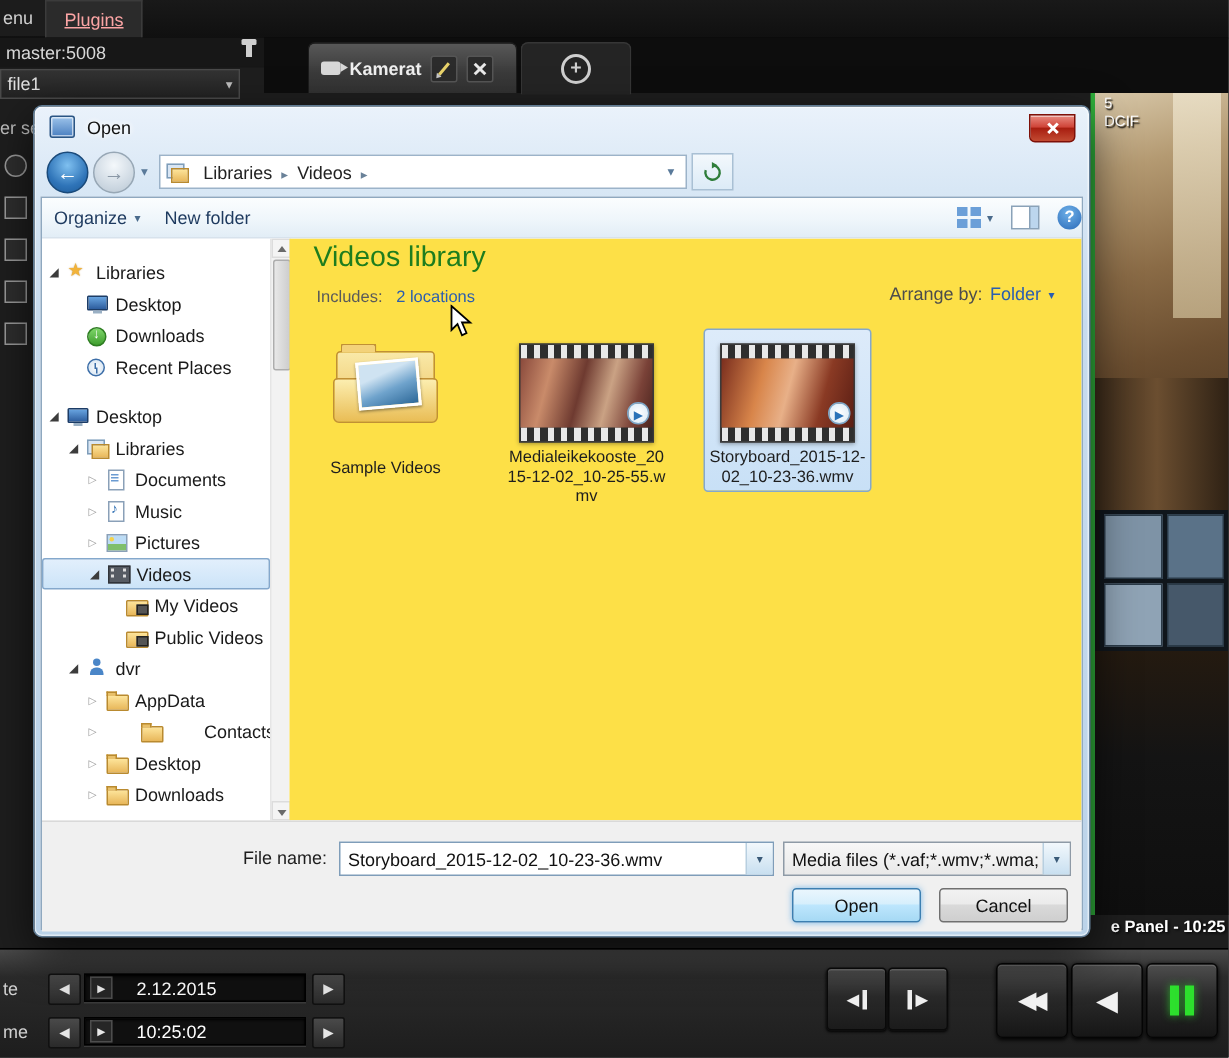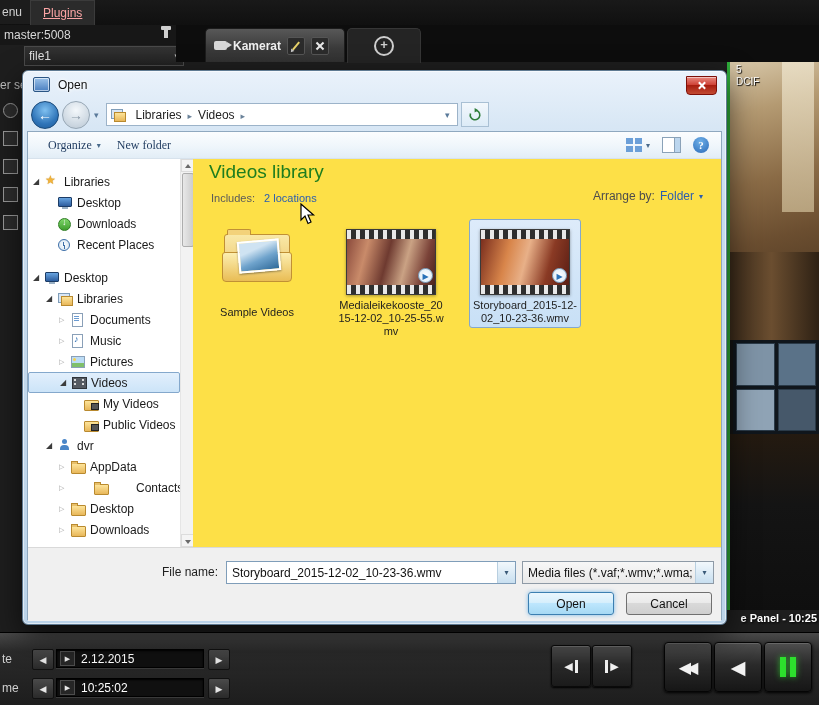--- a/index.html
+++ b/index.html
@@ -7,21 +7,21 @@
          font-family:"Liberation Sans","DejaVu Sans",sans-serif;font-size:12px;}
   .abs{position:absolute;}
 
   
   .topbar{left:0;top:0;width:819px;height:25px;background:linear-gradient(#191919,#101010);border-bottom:1px solid #000;}
   .menutab{left:0;top:0;height:24px;padding:0 8px 0 2px;color:#cfcfcf;line-height:24px;background:#1c1c1c;}
   .pluginstab{left:30px;top:0;height:24px;padding:0 12px;color:#fca5a5;line-height:24px;background:#2b2b2b;border:1px solid #3b3b3b;border-bottom:none;text-decoration:underline;}
   .serverbar{left:0;top:25px;width:176px;height:20px;background:#171717;color:#d8d8d8;line-height:20px;padding-left:4px;box-sizing:border-box;}
   .pin-icon{position:absolute;right:8px;top:4px;width:4px;height:9px;background:#cfcfcf;}
   .pin-icon::before{content:"";position:absolute;left:-3px;top:-3px;width:10px;height:4px;background:#cfcfcf;border-radius:1px;}
-  .profilebar{left:0;top:46px;width:160px;height:20px;background:linear-gradient(#333,#222);border:1px solid #4a4a4a;box-sizing:border-box;color:#e0e0e0;line-height:18px;padding:0 4px;display:flex;margin-left:24px;}
+  .profilebar{left:0;top:46px;width:160px;height:20px;background:linear-gradient(#333,#222);border:1px solid #4a4a4a;box-sizing:border-box;color:#e0e0e0;line-height:18px;padding:0 4px;display:flex;}
   .profilebar .dd{margin-left:auto;color:#bdbdbd;font-size:9px;}
   .tabstrip{left:176px;top:25px;width:643px;height:37px;background:#0d0d0d;}
   .camtab{left:205px;top:28px;width:140px;height:34px;background:linear-gradient(#585858,#3a3a3a 60%,#323232);border:1px solid #1c1c1c;border-bottom:none;border-radius:5px 5px 0 0;display:flex;align-items:center;gap:6px;padding:0 8px;box-sizing:border-box;color:#efefef;font-weight:bold;}
   .cam-glyph{width:13px;height:9px;background:#d8d8d8;border-radius:2px;position:relative;flex:0 0 auto;}
   .cam-glyph::after{content:"";position:absolute;right:-5px;top:1px;border-left:5px solid #d8d8d8;border-top:3px solid transparent;border-bottom:3px solid transparent;}
   .tab-mini{width:16px;height:16px;background:#2b2b2b;border:1px solid #555;border-radius:2px;display:flex;align-items:center;justify-content:center;flex:0 0 auto;position:relative;}
   .pencil{width:2px;height:10px;background:#e8d26a;transform:rotate(40deg);position:relative;}
   .pencil::after{content:"";position:absolute;bottom:-3px;left:-1px;border-left:2px solid transparent;border-right:2px solid transparent;border-top:3px solid #c8c8c8;}
   .xmark{position:relative;width:10px;height:10px;}
   .xmark::before,.xmark::after{content:"";position:absolute;left:4px;top:0;width:2px;height:10px;background:#e8e8e8;}
@@ -41,21 +41,21 @@
   .monitors div{border:1px solid #2a3a48;}
   .m1{background:#7e93a6;} .m2{background:#5a7288;} .m3{background:#8fa3b5;} .m4{background:#46586a;}
   .cam-dark{position:absolute;left:0;top:372px;right:0;bottom:0;background:linear-gradient(#241a10,#141414 40%,#0f0f0f);}
   .cam-ovl{position:absolute;left:6px;color:#fff;font-size:10px;text-shadow:1px 1px 1px #000;z-index:3;}
   .panel-label{right:2px;top:612px;width:120px;text-align:right;color:#fff;font-weight:bold;font-size:11px;text-shadow:1px 1px 2px #000;}
 
   
   .playbar{left:0;top:632px;width:819px;height:73px;background:linear-gradient(#4a4a4a,#2a2a2a 25%,#1d1d1d);border-top:1px solid #000;}
   .pb-frag{color:#d0d0d0;}
   .spinbtn{width:20px;height:19px;background:linear-gradient(#4a4a4a,#2a2a2a);border:1px solid #111;border-radius:2px;color:#e6e6e6;font-size:9px;display:flex;align-items:center;justify-content:center;}
-  .pbfield{width:148px;height:19px;background:#101010;border:1px solid #000;box-shadow:inset 0 1px 2px #000,0 1px 0 #3a3a3a;display:flex;align-items:center;gap:6px;padding:0 3px;box-sizing:border-box;color:#fff;}
+  .pbfield{width:148px;height:19px;background:#101010;border:1px solid #000;box-shadow:inset 0 1px 2px #000,0 1px 0 #3a3a3a;display:flex;align-items:center;gap:16px;padding:0 3px;box-sizing:border-box;color:#fff;}
   .marker{width:13px;height:13px;background:#262626;border:1px solid #4d4d4d;color:#e8e8e8;font-size:7px;display:flex;align-items:center;justify-content:center;flex:0 0 auto;}
   .stepbtn{width:38px;height:40px;background:linear-gradient(#4e4e4e,#2a2a2a 45%,#1b1b1b);border:1px solid #0a0a0a;border-radius:3px;box-shadow:inset 0 1px 0 rgba(255,255,255,.18),0 1px 2px #000;color:#f0f0f0;display:flex;align-items:center;justify-content:center;gap:2px;font-size:11px;}
   .stepbar{width:3px;height:13px;background:#f0f0f0;}
   .transbtn{width:46px;height:48px;background:linear-gradient(#4e4e4e,#2a2a2a 45%,#161616);border:1px solid #050505;border-radius:4px;box-shadow:inset 0 1px 0 rgba(255,255,255,.15),0 1px 3px #000;color:#f2f2f2;display:flex;align-items:center;justify-content:center;}
   .transbtn .tw{font-size:16px;letter-spacing:-5px;margin-right:4px;}
   .transbtn .single{font-size:19px;}
   .pausebar{width:6px;height:20px;background:#2de02d;box-shadow:0 0 6px rgba(45,224,45,.7);}
   .pausebar+ .pausebar{margin-left:4px;}
 
   
@@ -74,21 +74,21 @@
   .bc-icon::before{content:"";position:absolute;left:0;top:0;width:10px;height:8px;background:#d9e6f4;border:1px solid #7f9db9;}
   .bc-icon::after{content:"";position:absolute;left:3px;top:3px;width:10px;height:8px;background:linear-gradient(#fde49a,#e8b75a);border:1px solid #b98a2f;}
   .crumb{padding:2px 5px;color:#222;}
   .crumb-sep{color:#6a8299;font-size:9px;padding:0 1px;}
   .crumb-flex{flex:1;}
   .crumb-dd{color:#5a7a9a;font-size:9px;padding:0 3px;}
   .refreshbtn{width:26px;height:23px;background:linear-gradient(#f3f8fc,#dcebf7);border:1px solid #a9c0d4;display:flex;align-items:center;justify-content:center;flex:0 0 auto;}
   .searchbox{width:188px;height:23px;background:#fff;border:1px solid #9cb3c9;display:flex;align-items:center;box-sizing:border-box;margin-left:5px;}
   .searchbox input{flex:1;border:none;outline:none;font-style:italic;color:#8a8a8a;font-size:12px;padding:0 6px;font-family:inherit;background:transparent;min-width:0;}
   .dlg-client{left:4px;top:60px;width:695px;height:489px;background:#fff;border:1px solid #8fa8bf;box-sizing:border-box;}
-  .cmdbar{position:absolute;left:0;top:0;width:100%;height:27px;background:linear-gradient(#fbfdfe,#eff6fb 55%,#e2edf6);border-bottom:1px solid #d7e2ec;display:flex;align-items:center;padding:0 12px;box-sizing:border-box;color:#1e3a5f;font-family:Liberation Serif, serif;}
+  .cmdbar{position:absolute;left:0;top:0;width:100%;height:27px;background:linear-gradient(#fbfdfe,#eff6fb 55%,#e2edf6);border-bottom:1px solid #d7e2ec;display:flex;align-items:center;padding:0 0;box-sizing:border-box;color:#1e3a5f;}
   .cmditem{padding:3px 8px;display:flex;align-items:center;gap:5px;}
   .cmditem .dd{font-size:8px;color:#4a6b8c;}
   .cmd-right{margin-left:auto;display:flex;align-items:center;gap:12px;}
   .views-icon{width:17px;height:15px;position:relative;}
   .views-icon::before{content:"";position:absolute;left:0;top:0;width:7px;height:6px;background:#6b9fd8;box-shadow:9px 0 0 #6b9fd8,0 8px 0 #6b9fd8,9px 8px 0 #6b9fd8;}
   .prev-icon{width:17px;height:14px;border:1px solid #8aa2b8;background:#fff;position:relative;}
   .prev-icon::after{content:"";position:absolute;right:0;top:0;width:5px;height:100%;background:#bcd6ee;border-left:1px solid #8aa2b8;}
   .help-icon{width:16px;height:16px;border-radius:50%;background:radial-gradient(circle at 45% 30%,#6fb0e8,#2a6ab8);color:#fff;font-weight:bold;font-size:11px;display:flex;align-items:center;justify-content:center;}
   .main{position:absolute;left:0;top:27px;width:100%;height:388px;overflow:hidden;}
   .tree{position:absolute;left:0;top:0;width:152px;height:100%;padding-top:12px;box-sizing:border-box;overflow:hidden;}

